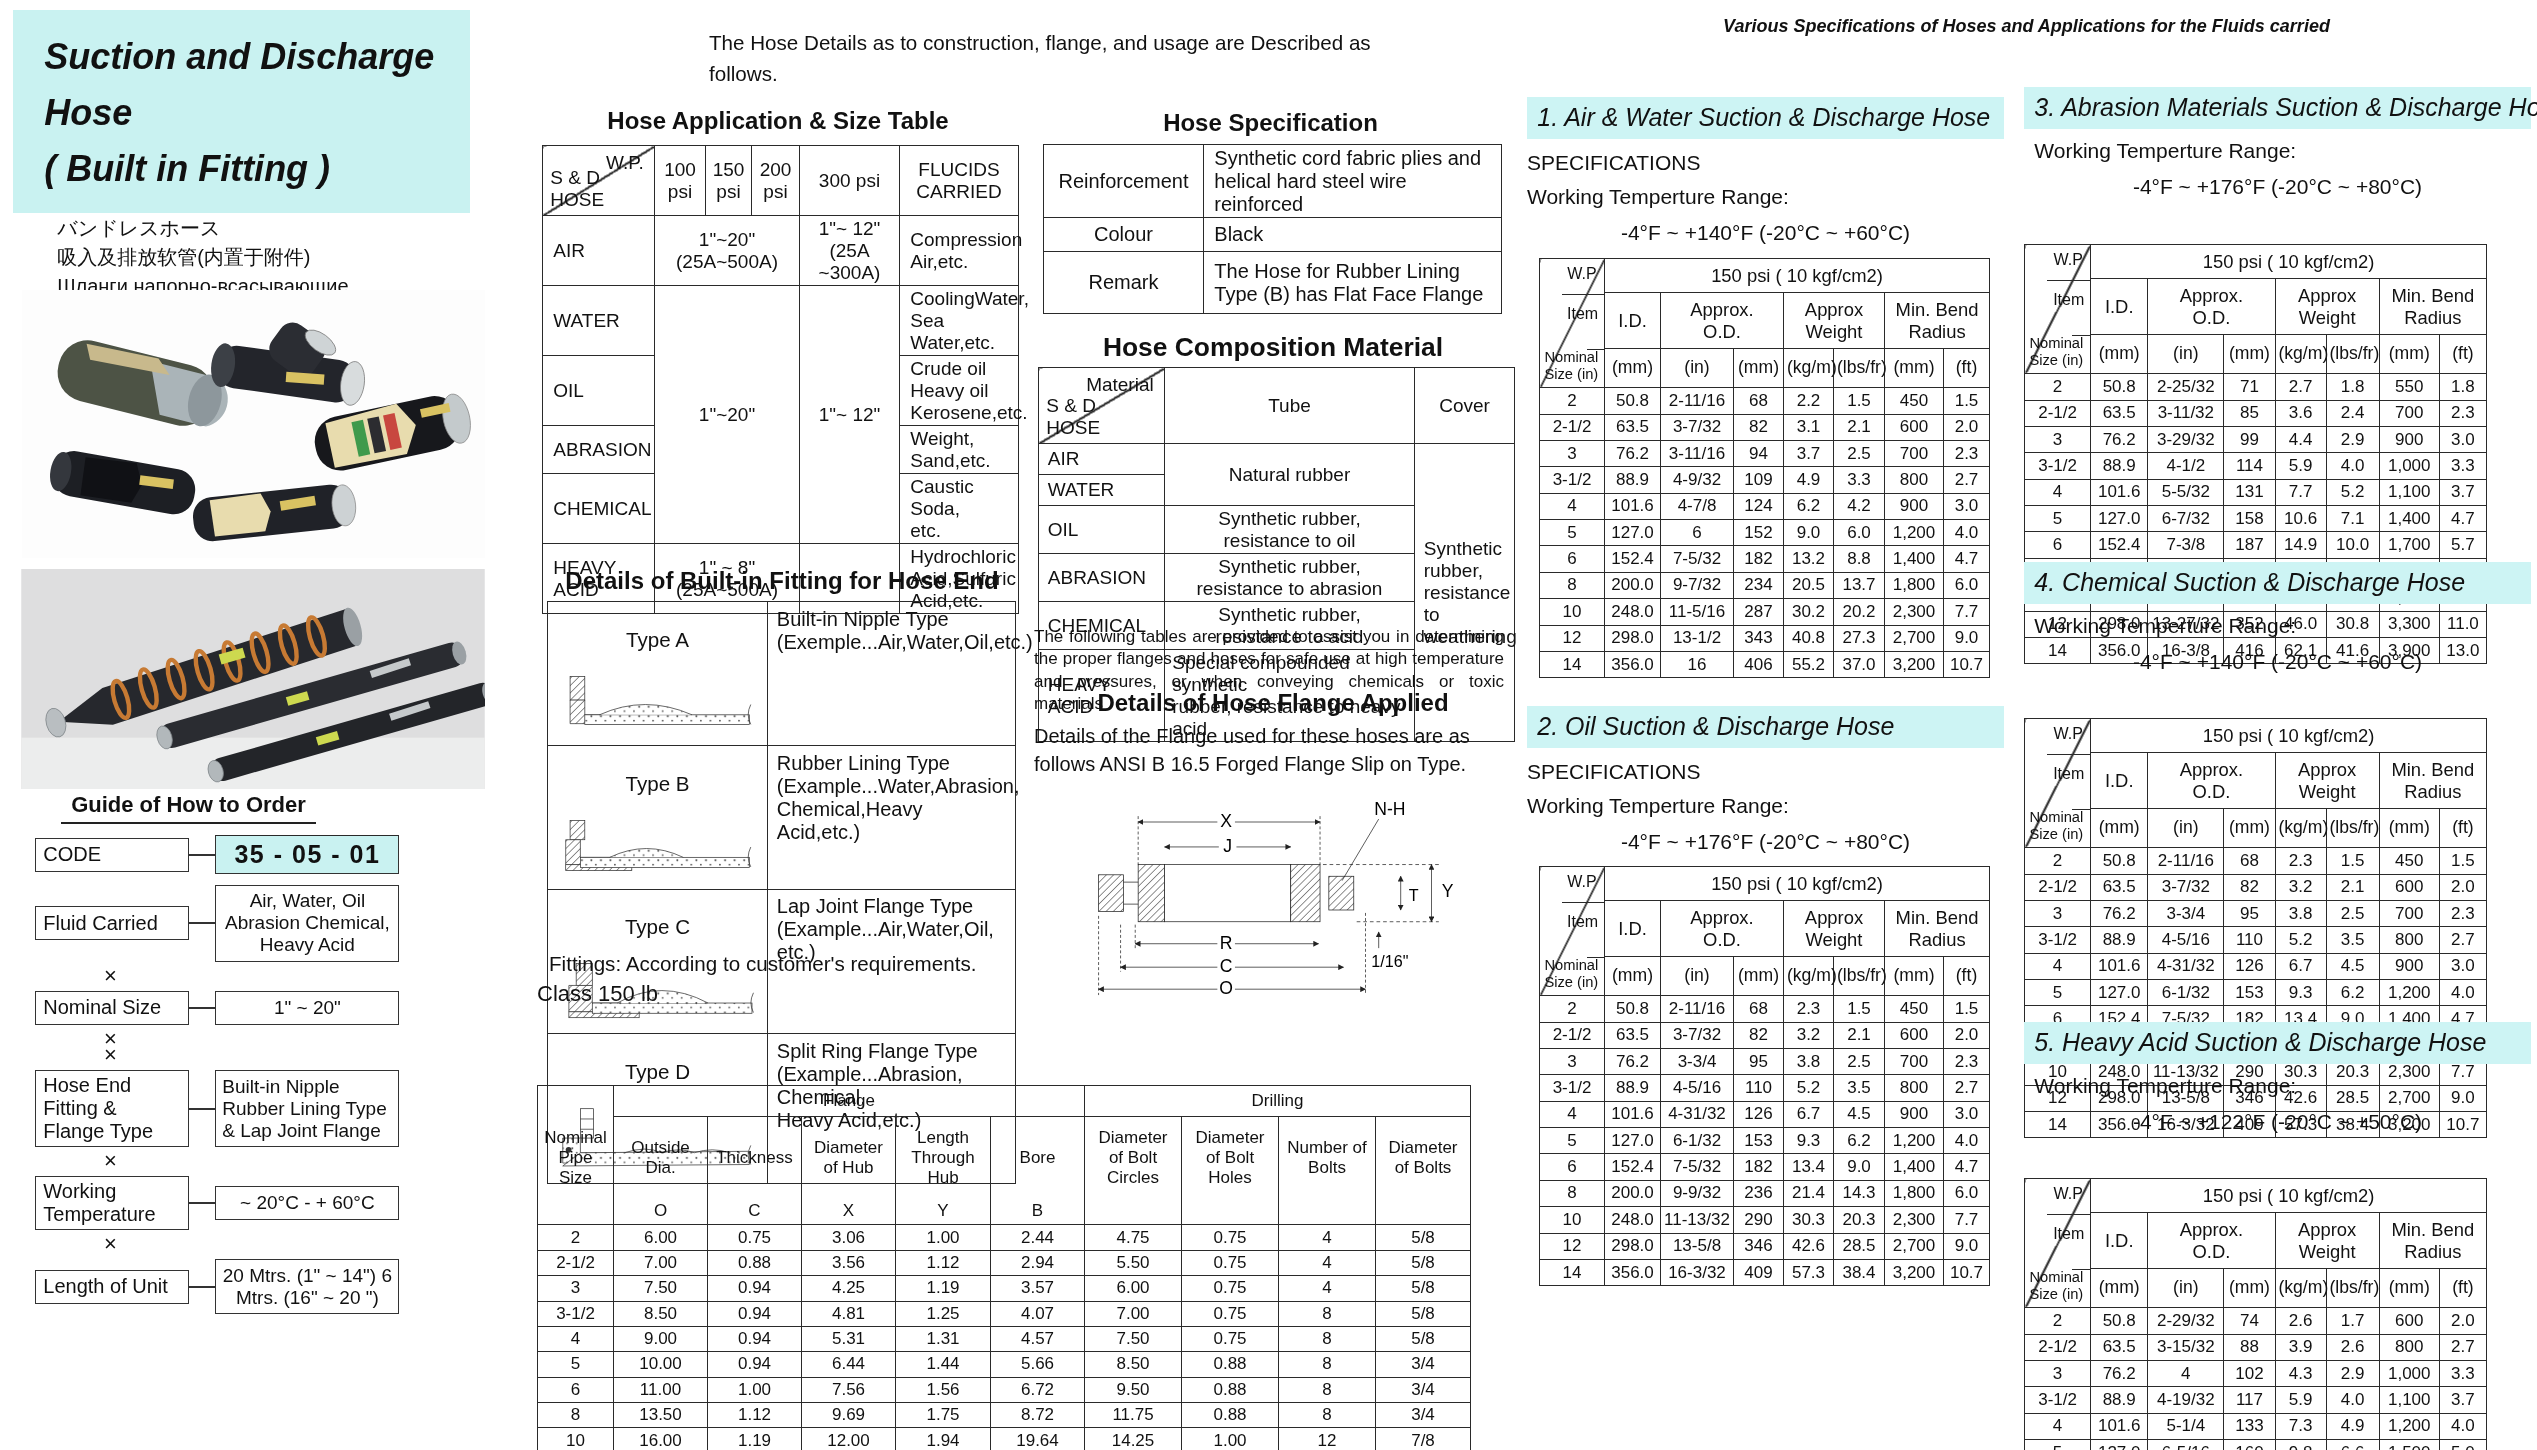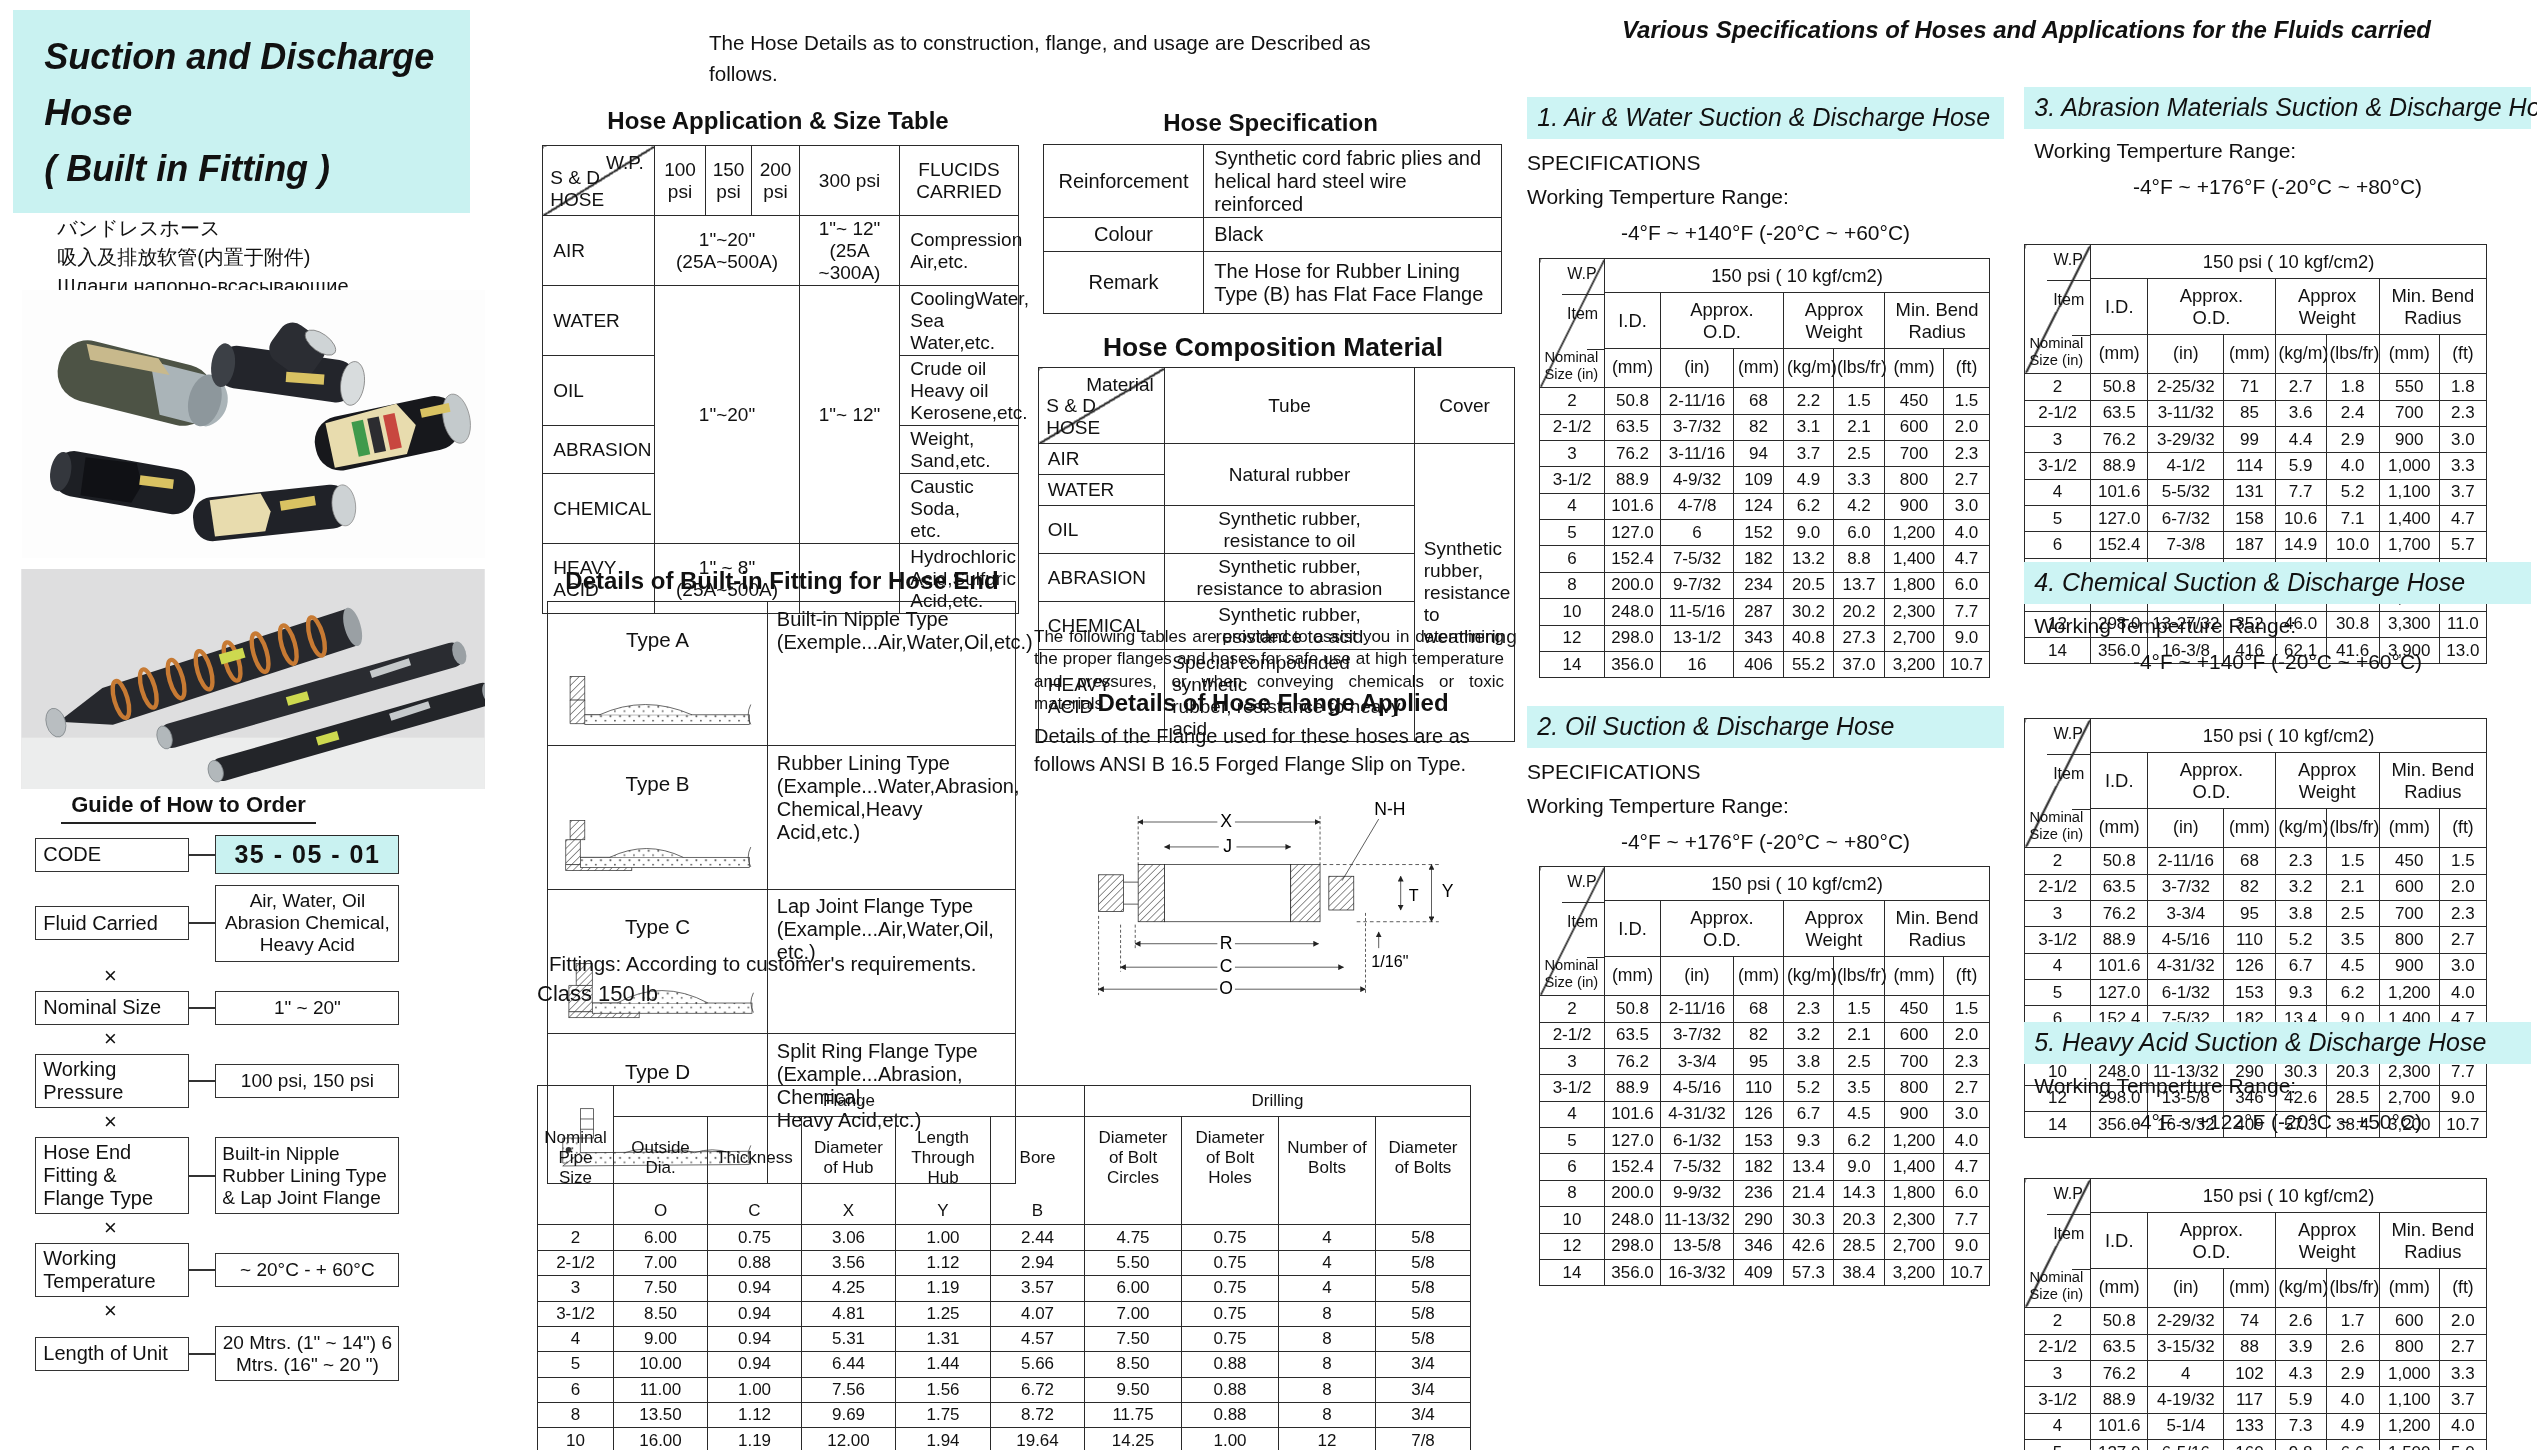--- a/index.html
+++ b/index.html
@@ -44,21 +44,21 @@
   .c150 tbody td{height:23px;}
 
   .hspec td{font-size:20px;}
   .hspec .k{text-align:center;}
   .hspec .v{text-align:left;padding-left:10.3px;}
   .comp-table td{font-size:19px;}
   .follow-note{font-size:17px;text-align:justify;line-height:1.32;}
   .fd-desc{font-size:20px;line-height:1.4;}
 
   
-  .rp-title{font-size:24px;font-weight:bold;font-style:italic;text-align:center;}
+  .rp-title{font-size:18px;font-weight:bold;font-style:italic;text-align:center;}
   .band{background:#cdf4f4;font-style:italic;font-size:25px;padding:5.9px 7.3px 7.3px 10.3px;white-space:nowrap;}
   .specs-line{font-size:21px;margin-top:11.7px;}
   .wtr{font-size:21px;margin-top:10.3px;}
   .temp{font-size:21px;text-align:center;margin-top:11.7px;}
   .spec td{font-size:17px;padding:0.7px 2.9px;}
   .spec tbody td{height:24px;}
   .spec .wpval{font-size:18.4px;height:32px;}
   .spec .r2 td{height:53px;font-size:18.4px;}
   .spec .r3 td{height:37px;font-size:17.6px;}
   .spec .c-wp{top:5.9px;right:7.3px;font-size:16px;}
@@ -197,25 +197,20 @@
     </div>
     <div class="g-x">×</div>
 
     <div class="g-row">
       <div class="g-label">Nominal Size</div>
       <div class="g-line"></div>
       <div class="g-value">1" ~ 20"</div>
     </div>
     <div class="g-x">×</div>
 
-    <div class="g-row">
-      <div class="g-label">Working Pressure</div>
-      <div class="g-line"></div>
-      <div class="g-value">100 psi, 150 psi</div>
-    </div>
     <div class="g-x">×</div>
 
     <div class="g-row">
       <div class="g-label">Hose End Fitting
 &amp; Flange Type</div>
       <div class="g-line"></div>
       <div class="g-value" style="text-align:left;justify-content:flex-start;">Built-in Nipple Rubber
 Lining Type &amp; Lap Joint
 Flange</div>
     </div>

